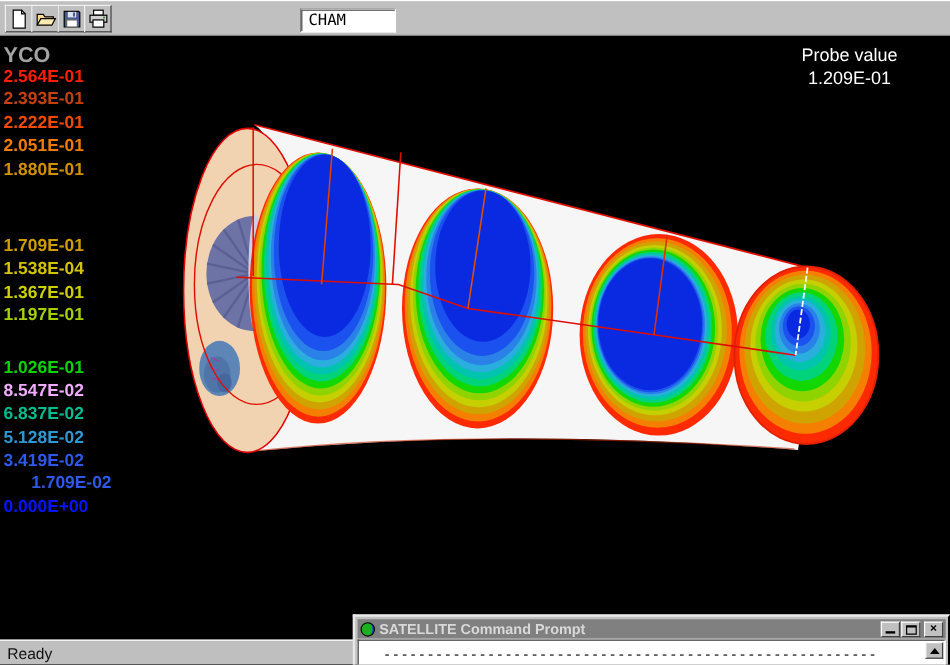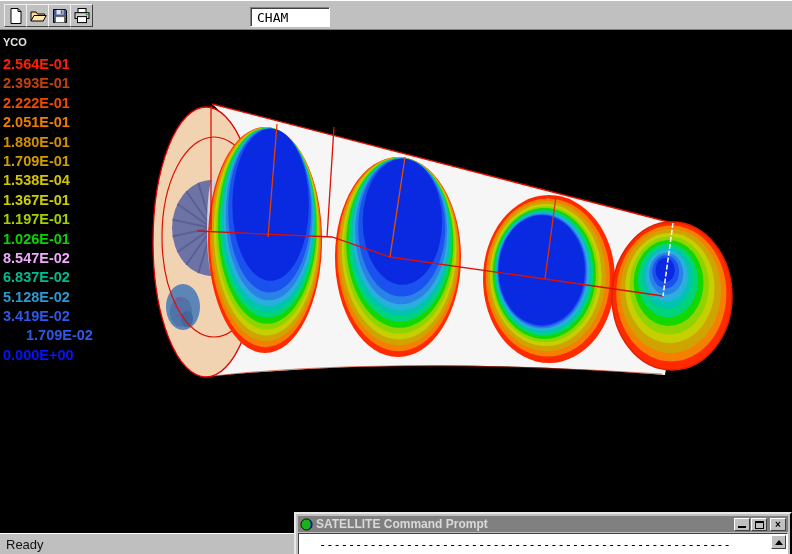--- a/index.html
+++ b/index.html
@@ -14,21 +14,21 @@
           border:1px solid;border-color:#f0f0f0 #404040 #404040 #f0f0f0;
           display:flex;align-items:center;justify-content:center}
   .tb-field{position:absolute;top:6px;height:19px;background:#fff;color:#000;
             border:1px solid;border-color:#808080 #fff #fff #808080;
             box-shadow:inset 1px 1px 0 #404040;
             font:13px "DejaVu Sans Mono",monospace;padding:2px 0 16px 6px;white-space:pre}
 
   
   .viewport{position:absolute;top:30px;left:0;width:792px;height:503px;background:#000}
   .scene{position:absolute;left:0;top:0}
-  .var-label{position:absolute;left:3px;top:6px;color:#e5e5e5;font-weight:bold;font-size:11px}
+  .var-label{position:absolute;left:3px;top:6px;color:#a3a3a3;font-weight:bold;font-size:18px}
   .legend{position:absolute;left:3px;top:25px}
   .lg-row{font-weight:bold;font-size:14.5px;height:19.4px;line-height:19.4px;white-space:pre}
   .probe{position:absolute;right:44px;top:7px;color:#fff;font-size:15px;line-height:19px;text-align:center}
 
   
   .statusbar{position:absolute;left:0;bottom:0;width:792px;height:21px;background:#bfbfbf;
              border-top:1px solid #fff;font-size:13px;color:#111;padding:3px 0 0 6px}
 
   
   .cmdwin{position:absolute;left:294px;top:512px;width:498px;height:46px;background:#c0c0c0;
@@ -186,32 +186,36 @@
       <path d="M673,193 L663,266" stroke="#ffffff" stroke-width="1.5" stroke-dasharray="5,2" fill="none"></path>
     </svg>
 
     <div class="var-label">YCO</div>
     <div class="legend">
         <div class="lg-row" style="color: rgb(255, 31, 0);">2.564E-01</div>
         <div class="lg-row" style="color: #c2410c;">2.393E-01</div>
         <div class="lg-row" style="color: rgb(239, 75, 0);">2.222E-01</div>
         <div class="lg-row" style="color: rgb(240, 125, 0);">2.051E-01</div>
         <div class="lg-row" style="color: rgb(210, 143, 0);">1.880E-01</div>
-        <div class="lg-row" style="color: rgb(208, 157, 0);">1.709E-01</div>
+        <div class="lg-row" style="color: rgb(208, 157, 0); margin-top: 44px;">1.709E-01</div>
         <div class="lg-row" style="color: rgb(210, 196, 0);">1.538E-04</div>
         <div class="lg-row" style="color: rgb(205, 208, 0);">1.367E-01</div>
         <div class="lg-row" style="color: rgb(165, 207, 0);">1.197E-01</div>
-        <div class="lg-row" style="color: rgb(11, 212, 0);">1.026E-01</div>
+        <div class="lg-row" style="color: rgb(11, 212, 0); margin-top: 24px;">1.026E-01</div>
         <div class="lg-row" style="color: #f0abfc;">8.547E-02</div>
         <div class="lg-row" style="color: rgb(0, 189, 144);">6.837E-02</div>
         <div class="lg-row" style="color: rgb(45, 152, 210);">5.128E-02</div>
         <div class="lg-row" style="color: rgb(46, 88, 232);">3.419E-02</div>
         <div class="lg-row" style="color: rgb(46, 88, 232); margin-left: 23px;">1.709E-02</div>
         <div class="lg-row" style="color: rgb(4, 20, 255);">0.000E+00</div>
       </div>
+    <div class="probe">
+      <div>Probe value</div>
+      <div>1.209E-01</div>
+    </div>
   </div>
 
   <div class="statusbar">
     <span>Ready</span>
   </div>
 
   <div class="cmdwin">
     <div class="cmd-title">
       <svg width="13" height="13" viewBox="0 0 14 14">
         <circle cx="7" cy="7" r="6" fill="#19b219"></circle>

